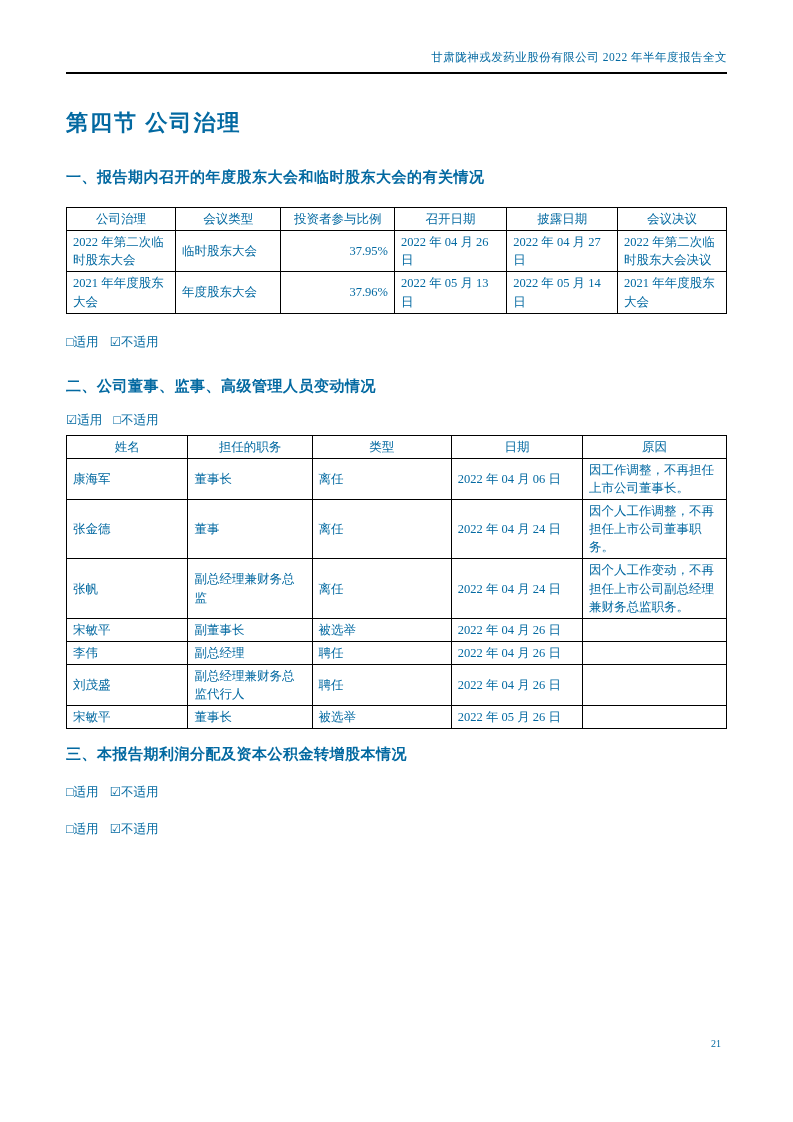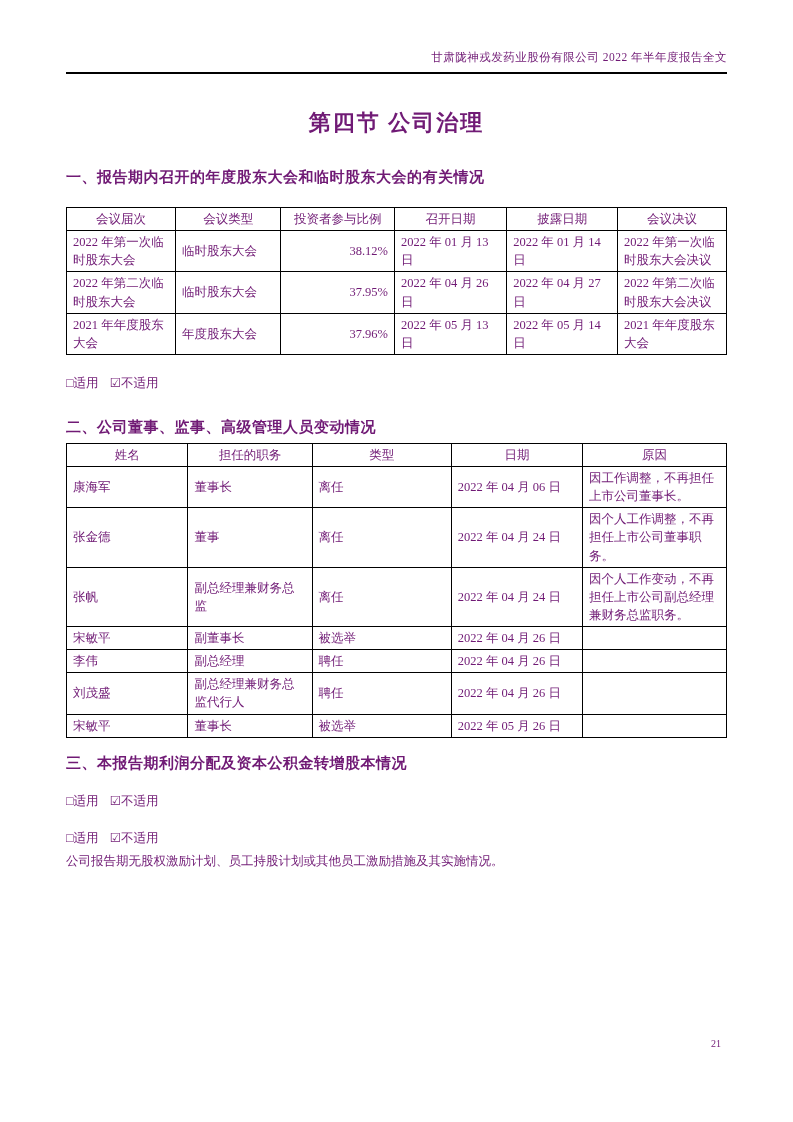--- a/index.html
+++ b/index.html
@@ -1,35 +1,35 @@
 <!DOCTYPE html>
 <html lang="zh"><head>
 <meta charset="utf-8">
 <style>
   html,body { margin:0; padding:0; background:#ffffff; }
   .page {
     position:relative;
     width:793px; height:1122px;
     margin:0 auto;
     background:#ffffff;
-    color:#701a75;
+    color:#0369a1;
     font-family:"Liberation Serif","DejaVu Serif",serif;
     box-sizing:border-box;
     padding:50px 66px 0 66px;
     overflow:hidden;
   }
   .doc-header {
     text-align:right;
     font-size:11.5px;
     letter-spacing:0.5px;
     padding-bottom:7px;
     border-bottom:2px solid #000;
   }
   .doc-title {
-    text-align:center;
+    text-align:left;
     font-size:22px;
     font-weight:bold;
     letter-spacing:2px;
     margin-top:34px;
   }
   .h1 {
     font-size:15px;
     font-weight:bold;
     margin-top:30px;
     letter-spacing:0.5px;
@@ -86,37 +86,29 @@
     <colgroup>
       <col style="width:16.5%">
         <col style="width:16.0%">
         <col style="width:17.2%">
       <col style="width:17.0%">
         <col style="width:16.8%">
         <col style="width:16.5%">
     </colgroup>
     <thead>
       <tr>
-        <th>会议届次</th>
+        <th>公司治理</th>
         <th>会议类型</th>
         <th>投资者参与比例</th>
         <th>召开日期</th>
         <th>披露日期</th>
         <th>会议决议</th>
       </tr>
     </thead>
     <tbody>
-      <tr>
-        <td>2022 年第一次临时股东大会</td>
-        <td>临时股东大会</td>
-        <td class="num">38.12%</td>
-        <td>2022 年 01 月 13 日</td>
-        <td>2022 年 01 月 14 日</td>
-        <td>2022 年第一次临时股东大会决议</td>
-      </tr>
       <tr>
         <td>2022 年第二次临时股东大会</td>
         <td>临时股东大会</td>
         <td class="num">37.95%</td>
         <td>2022 年 04 月 26 日</td>
         <td>2022 年 04 月 27 日</td>
         <td>2022 年第二次临时股东大会决议</td>
       </tr>
       <tr>
         <td>2021 年年度股东大会</td>
@@ -130,20 +122,24 @@
   </table>
 
 
   <div class="check-line">
     <span class="box">□适用</span>
     <span>☑不适用</span>
   </div>
 
   <div class="h1" style="margin-top:26px">二、公司董事、监事、高级管理人员变动情况</div>
 
+  <div class="check-line" style="margin-top:16px">
+    <span class="box">☑适用</span>
+    <span>□不适用</span>
+  </div>
 
   <table class="personnel">
     <colgroup>
       <col style="width:18.4%">
         <col style="width:18.8%">
         <col style="width:21.1%">
       <col style="width:19.9%">
         <col style="width:21.8%">
     </colgroup>
     <thead>
@@ -213,17 +209,16 @@
   <div class="check-line">
     <span class="box">□适用</span>
     <span>☑不适用</span>
   </div>
 
 
   <div class="check-line">
     <span class="box">□适用</span>
     <span>☑不适用</span>
   </div>
-  <div class="note">公司报告期无股权激励计划、员工持股计划或其他员工激励措施及其实施情况。</div>
 
   <div class="page-number">21</div>
 
 </div>
 
 </body></html>

